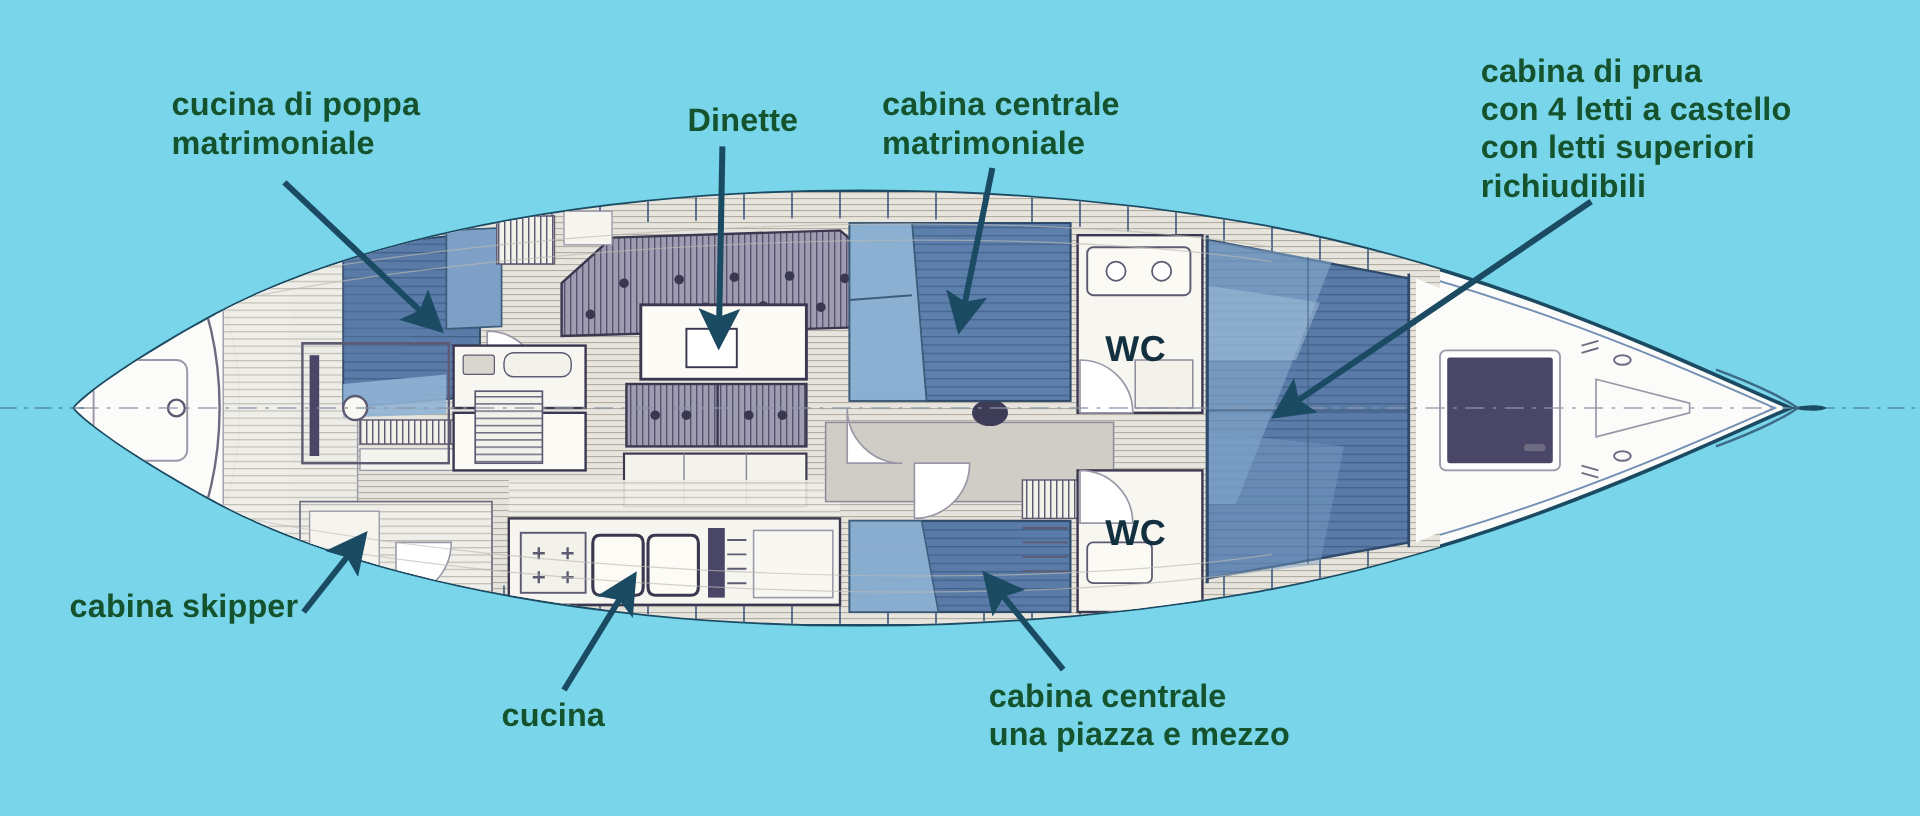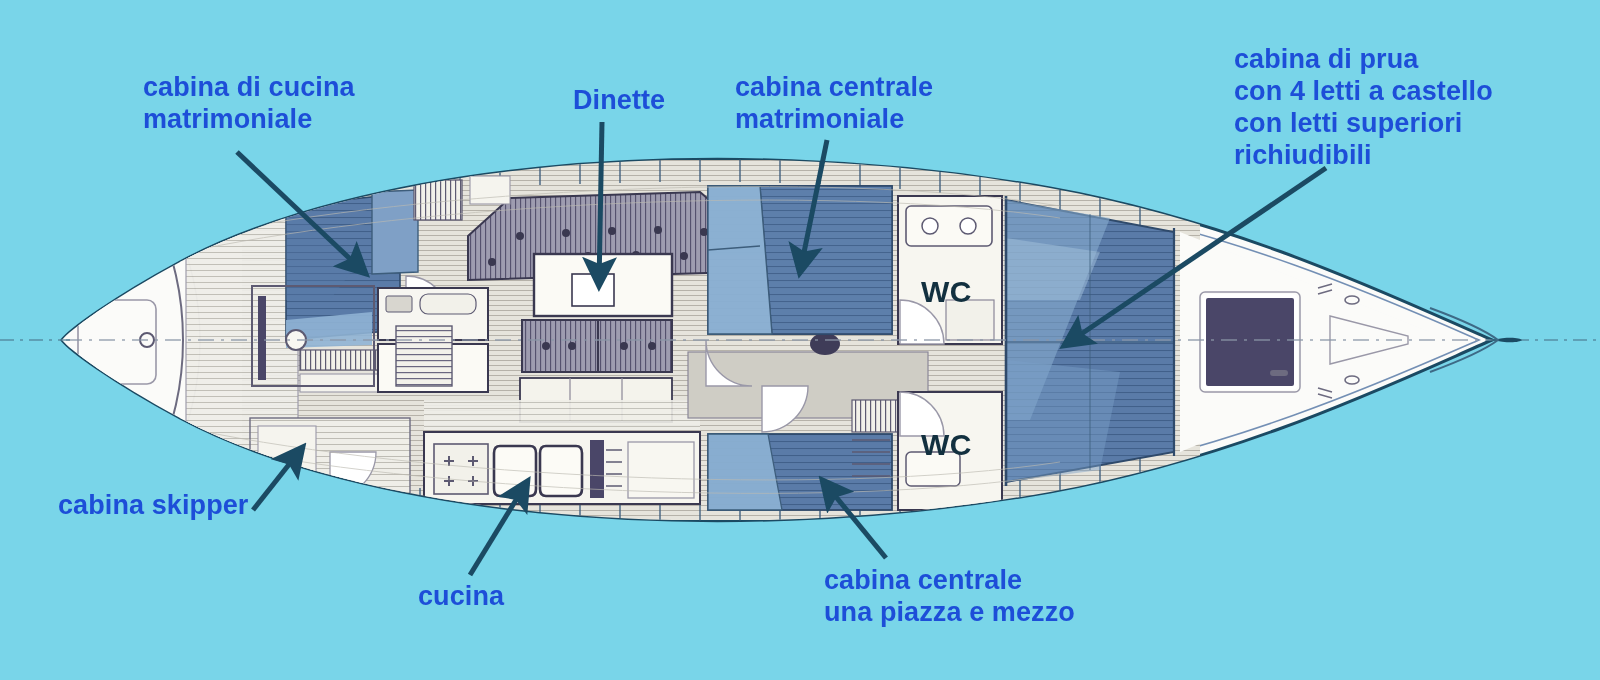--- a/index.html
+++ b/index.html
@@ -6,21 +6,21 @@
   body{
     width:1600px;height:680px;overflow:hidden;
     background:#79d5e9;
     font-family:"Liberation Sans",sans-serif;
   }
   #stage{position:relative;width:1600px;height:680px;}
   #stage svg{position:absolute;left:0;top:0;}
 
   .lbl{
     position:absolute;
-    color:#1d4ed8;
+    color:#14532d;
     font-weight:bold;
     font-family:"Liberation Sans",sans-serif;
     line-height:1.18;
     white-space:pre;
     letter-spacing:0.1px;
     text-shadow:0 0 1px rgba(121,213,233,0.6);
   }
   .lbl-l{font-size:27px;}
   .wc{
     position:absolute;
@@ -361,21 +361,21 @@
         <line x1="602" y1="122" x2="599" y2="285" marker-end="url(#arrowhead)"></line>
         <line x1="827" y1="140" x2="800" y2="272" marker-end="url(#arrowhead)"></line>
         <line x1="1326" y1="168" x2="1065" y2="345" marker-end="url(#arrowhead)"></line>
         <line x1="253" y1="510" x2="302" y2="448" marker-end="url(#arrowhead)"></line>
         <line x1="470" y1="575" x2="527" y2="482" marker-end="url(#arrowhead)"></line>
         <line x1="886" y1="558" x2="823" y2="481" marker-end="url(#arrowhead)"></line>
       </g>
   </svg>
 
   <div id="labels">
-      <div class="lbl lbl-l" style="left: 143px; top: 72px;">cabina di cucina
+      <div class="lbl lbl-l" style="left: 143px; top: 72px;">cucina di poppa
 matrimoniale</div>
       <div class="lbl lbl-l" style="left: 573px; top: 85px;">Dinette</div>
       <div class="lbl lbl-l" style="left: 735px; top: 72px;">cabina centrale
 matrimoniale</div>
       <div class="lbl lbl-l" style="left: 1234px; top: 44px;">cabina di prua
 con 4 letti a castello
 con letti superiori
 richiudibili</div>
       <div class="lbl lbl-l" style="left: 58px; top: 490px;">cabina skipper</div>
       <div class="lbl lbl-l" style="left: 418px; top: 581px;">cucina</div>

